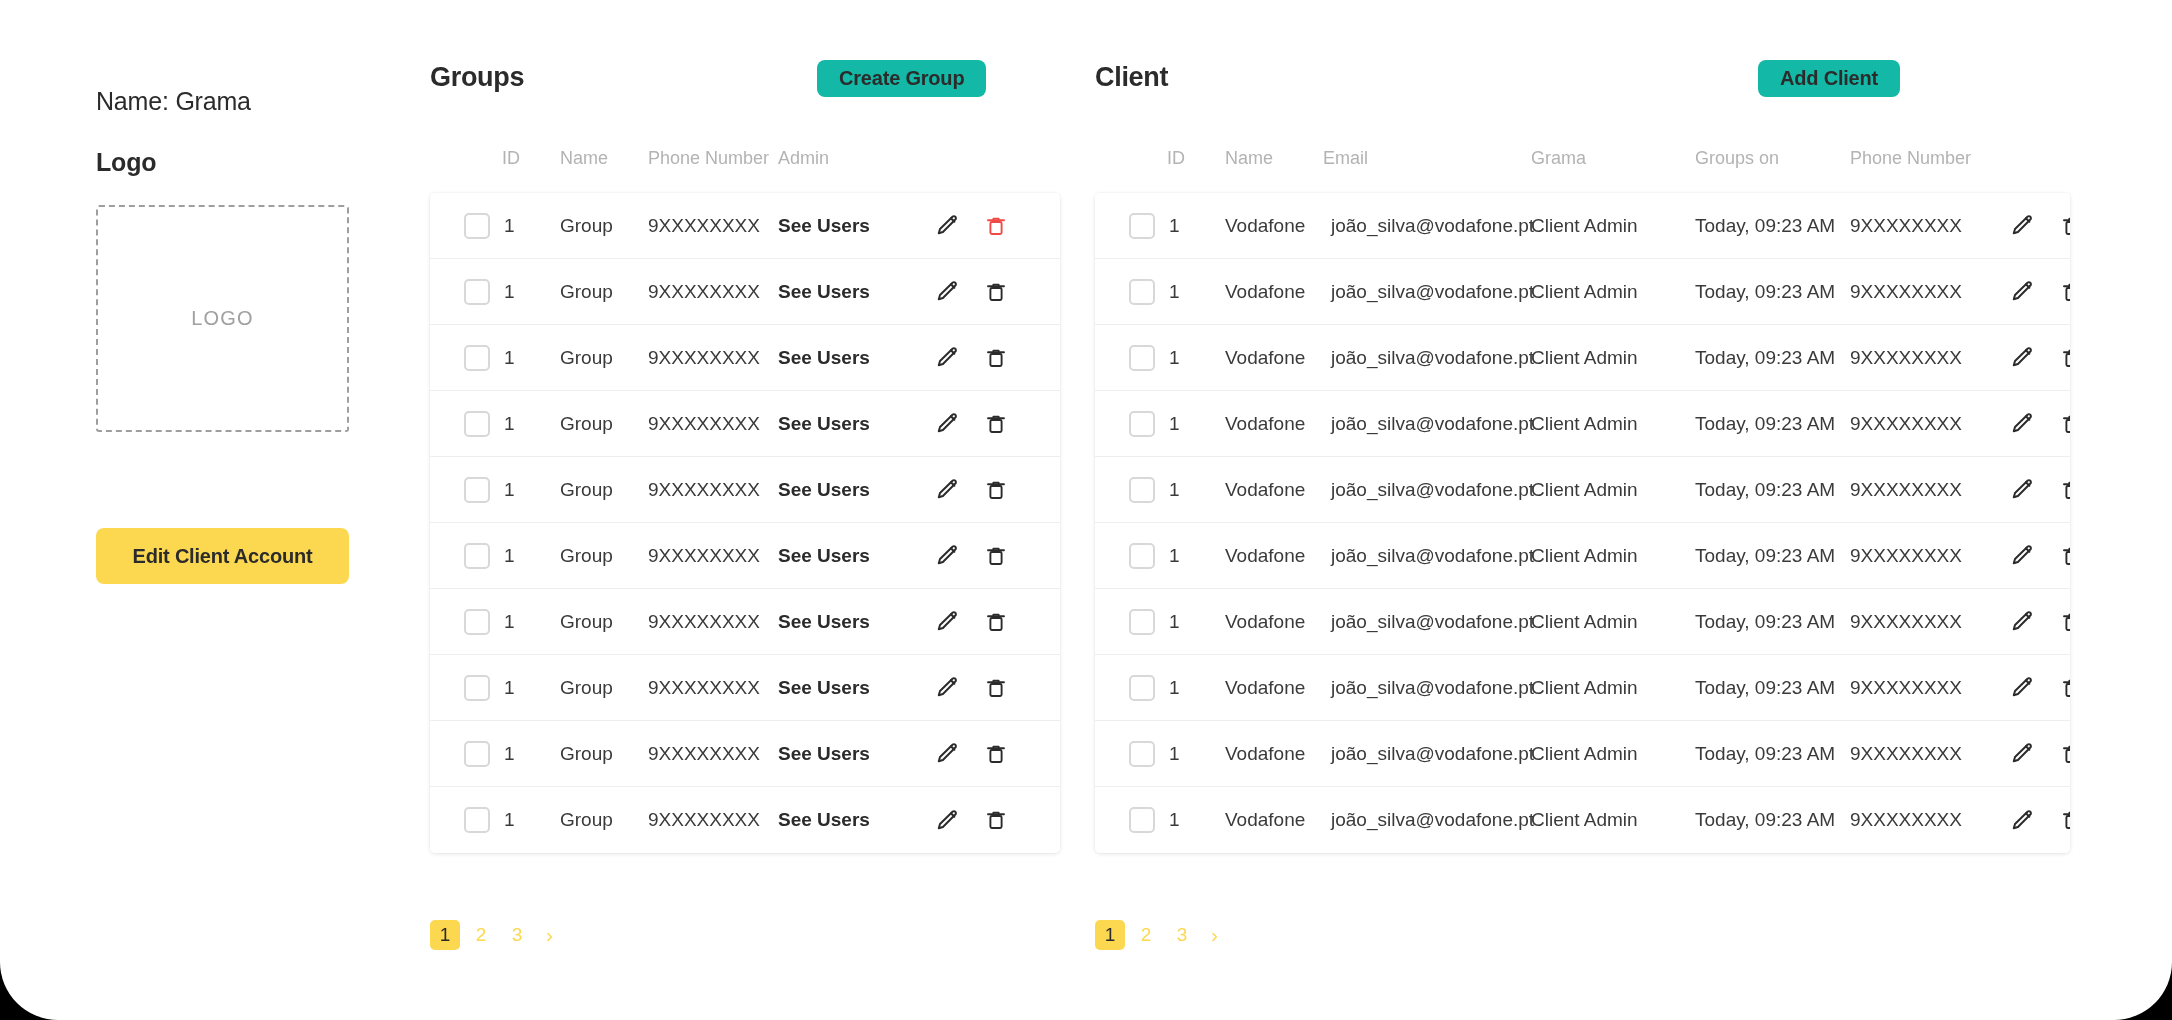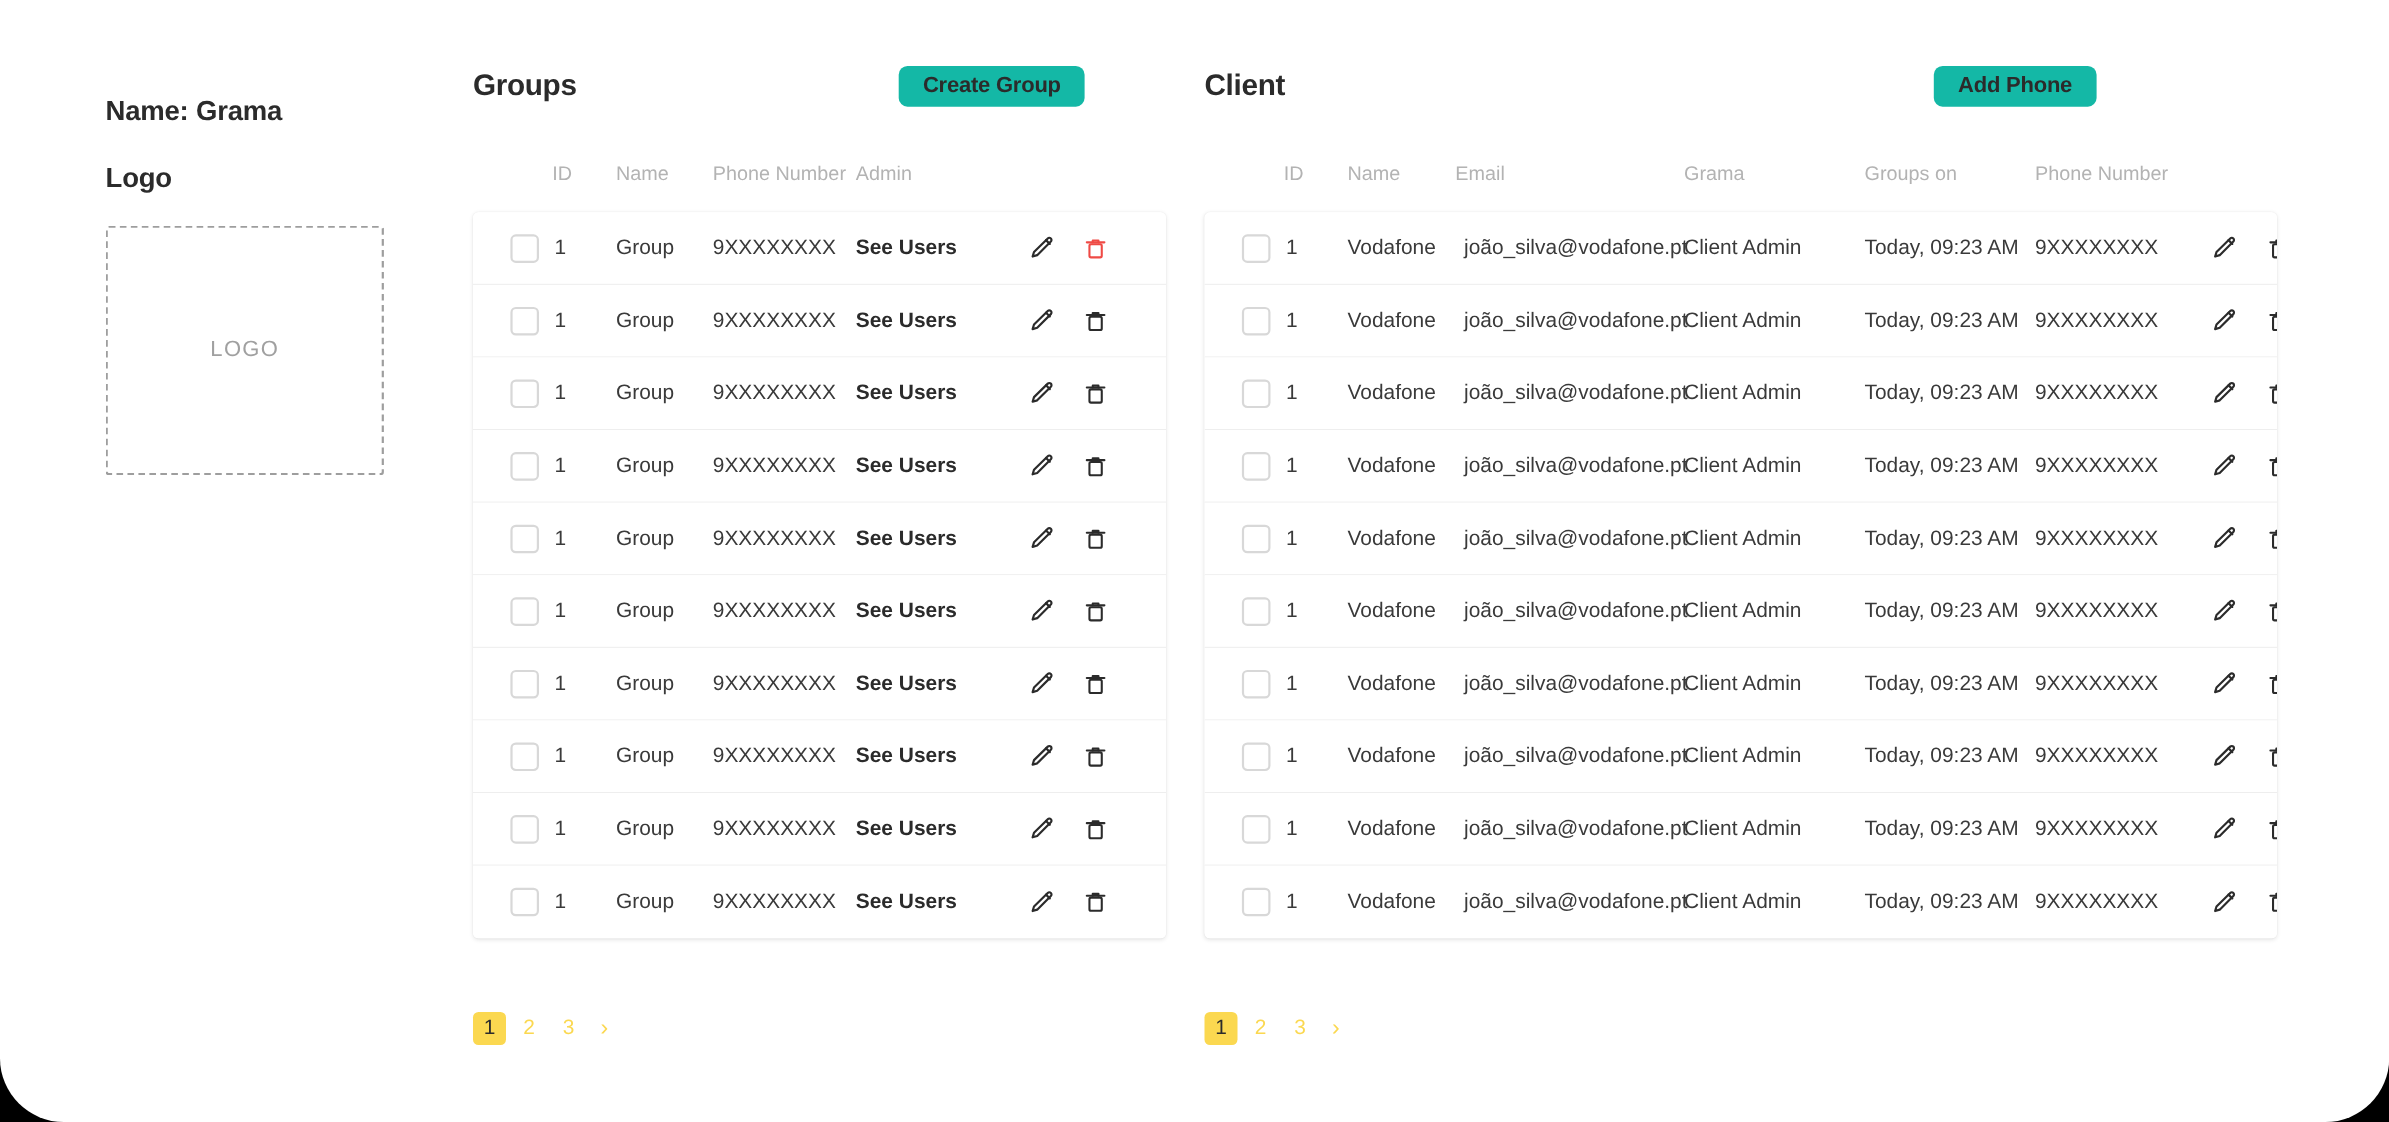--- a/index.html
+++ b/index.html
@@ -25,21 +25,21 @@
   #left-panel {
     position: absolute;
     left: 96px; top: 0;
     width: 330px;
     height: 1020px;
   }
   .client-name {
     position: absolute;
     left: 0; top: 87px;
     font-size: 25px;
-    font-weight: bold;
+    font-weight: normal;
     color: #2b2b2b;
     letter-spacing: -0.2px;
     white-space: nowrap;
   }
   .logo-label {
     position: absolute;
     left: 0; top: 148px;
     font-size: 25px;
     font-weight: bold;
     color: #2b2b2b;
@@ -220,20 +220,21 @@
 <body>
 
 <div id="app">
 
   <div id="left-panel">
     <div class="client-name">Name: Grama</div>
     <div class="logo-label">Logo</div>
     <div class="logo-dropzone">
       <span class="logo-dropzone-text">LOGO</span>
     </div>
+    <button class="edit-client-btn">Edit Client Account</button>
   </div>
 
   <div class="section" id="groups-section">
     <div class="section-title">Groups</div>
     <button class="section-action-btn" id="create-group-btn">Create Group</button>
     <div class="table-head" id="groups-head">
         <span class="col-head" style="left: 72px;">ID</span>
         <span class="col-head" style="left: 130px;">Name</span>
         <span class="col-head" style="left: 218px;">Phone Number</span>
         <span class="col-head" style="left: 348px;">Admin</span>
@@ -443,21 +444,21 @@
     <div class="pagination" id="groups-pagination">
         <button class="page-btn active">1</button>
         <button class="page-btn">2</button>
         <button class="page-btn">3</button>
         <button class="page-next">›</button>
       </div>
   </div>
 
   <div class="section" id="members-section">
     <div class="section-title">Client</div>
-    <button class="section-action-btn" id="add-member-btn">Add Phone</button>
+    <button class="section-action-btn" id="add-member-btn">Add Client</button>
     <div class="table-head" id="members-head">
         <span class="col-head" style="left: 72px;">ID</span>
         <span class="col-head" style="left: 130px;">Name</span>
         <span class="col-head" style="left: 228px;">Email</span>
         <span class="col-head" style="left: 436px;">Grama</span>
         <span class="col-head" style="left: 600px;">Groups on</span>
         <span class="col-head" style="left: 755px;">Phone Number</span>
       </div>
     <div class="table-body" id="members-body">
         <div class="t-row">

